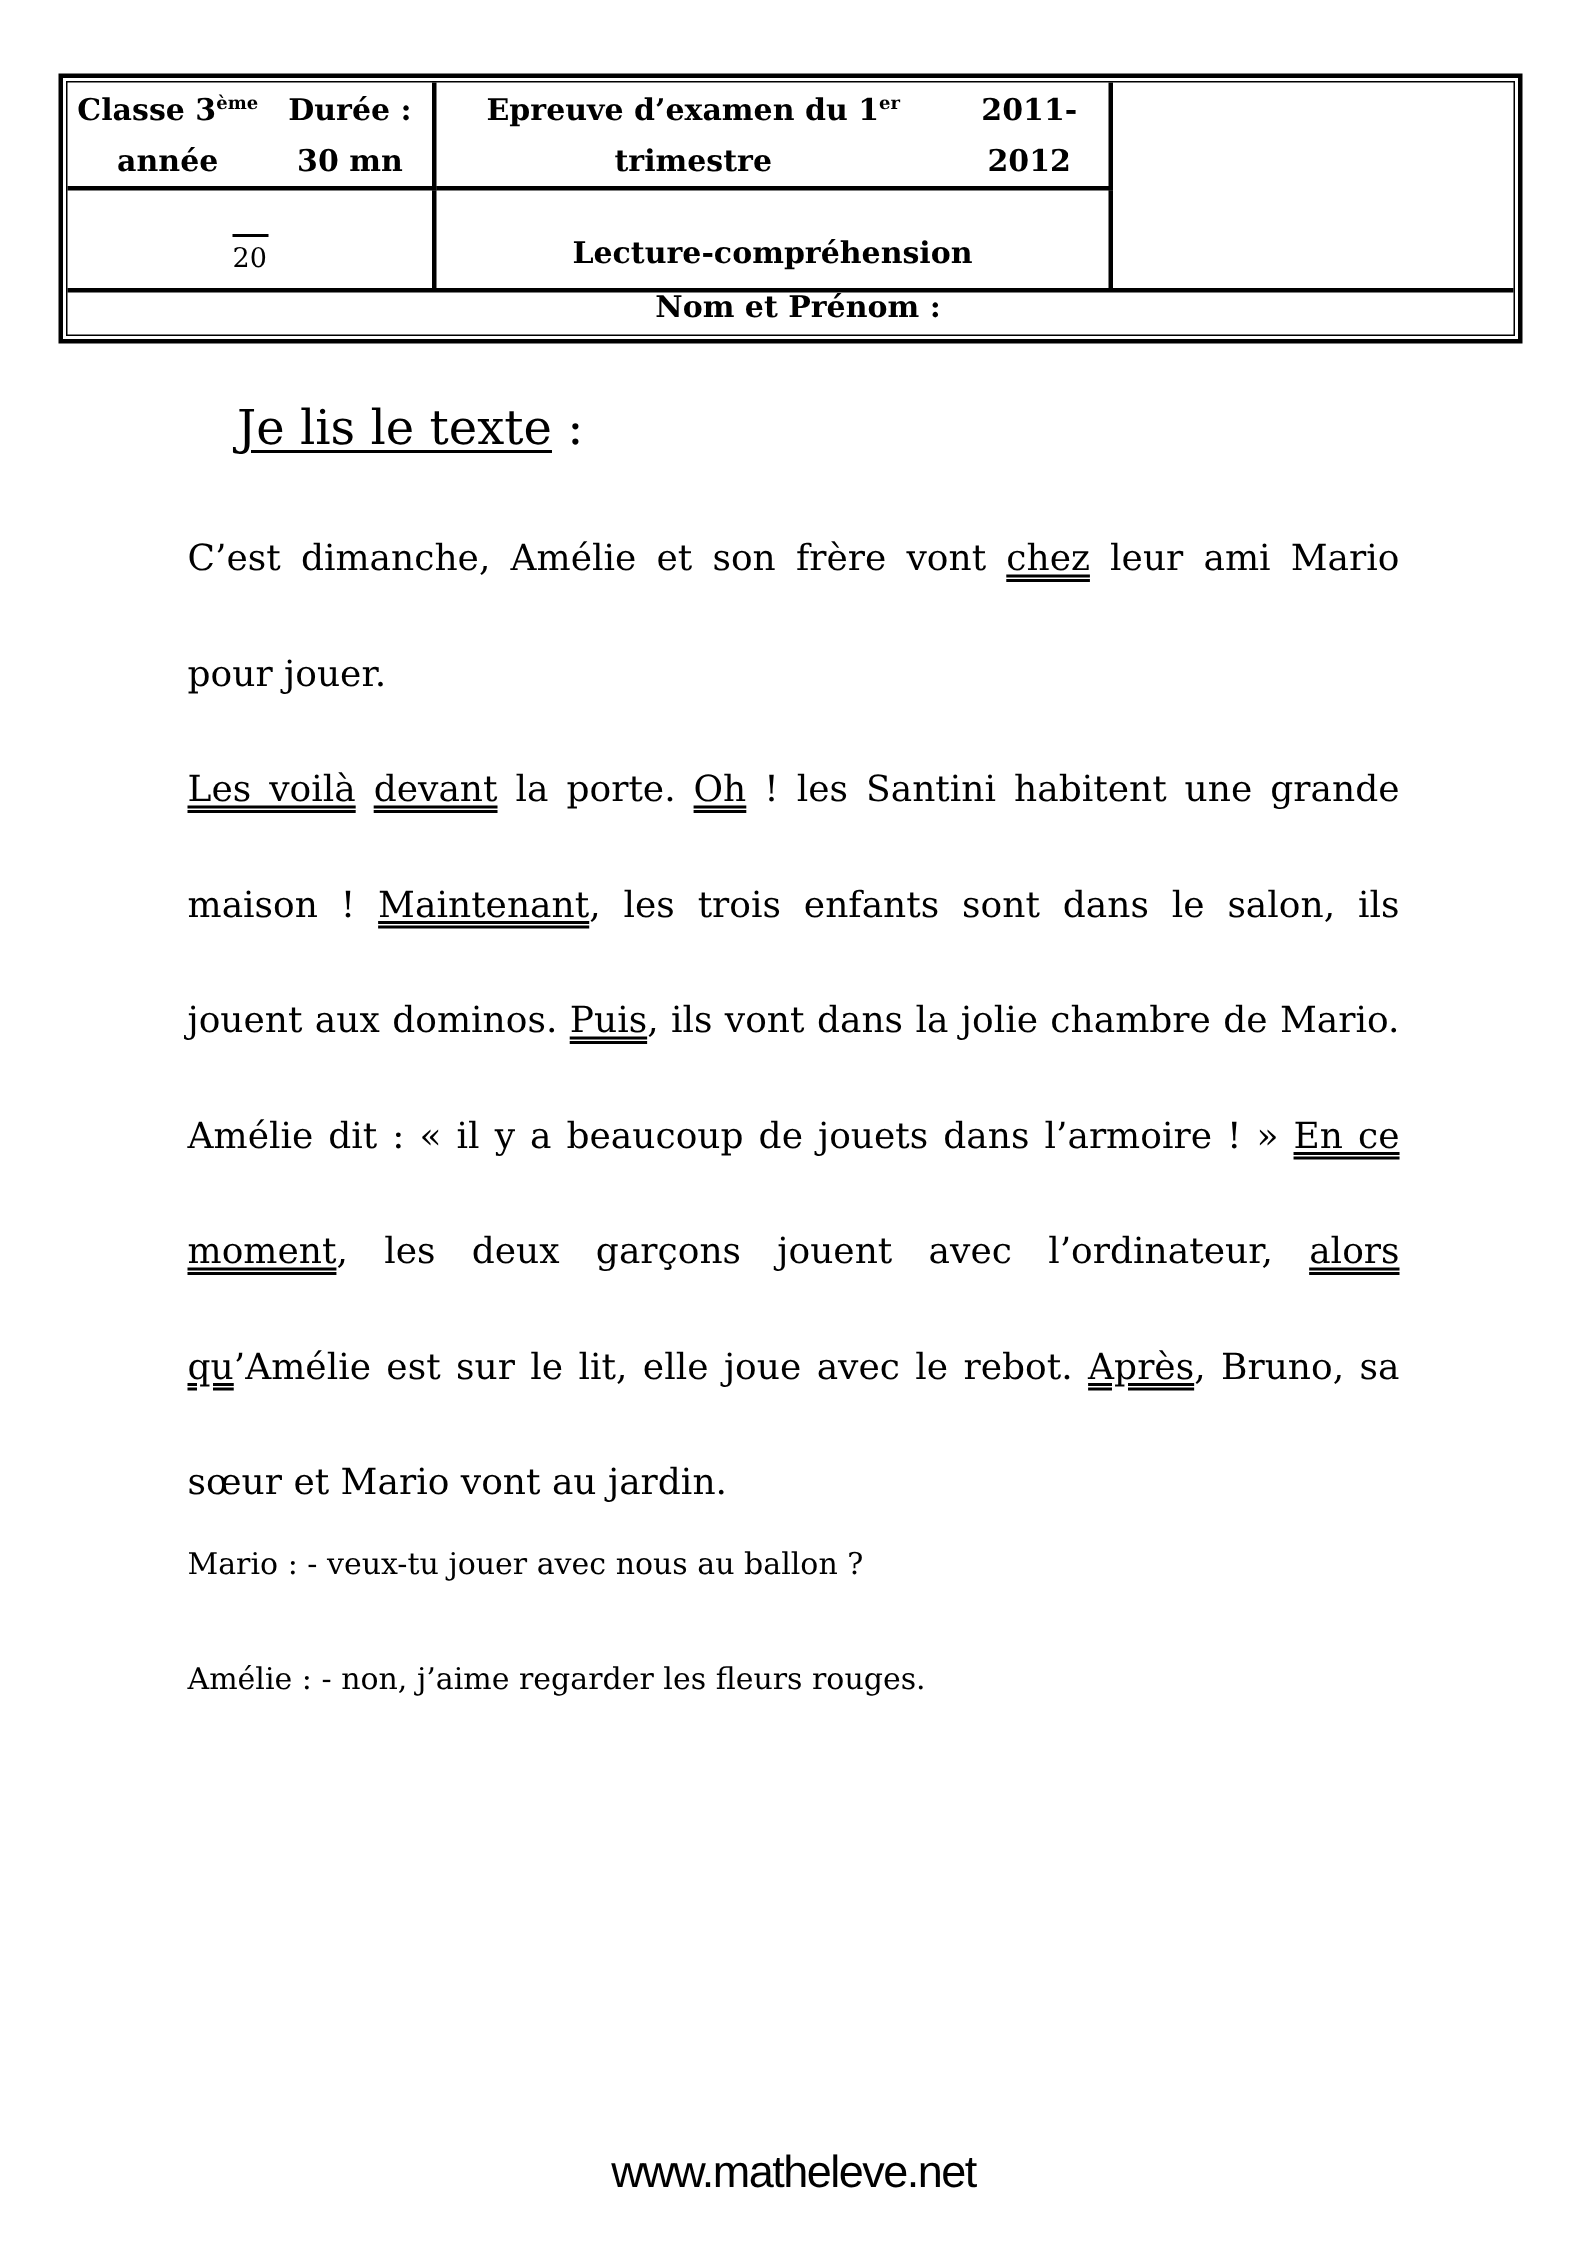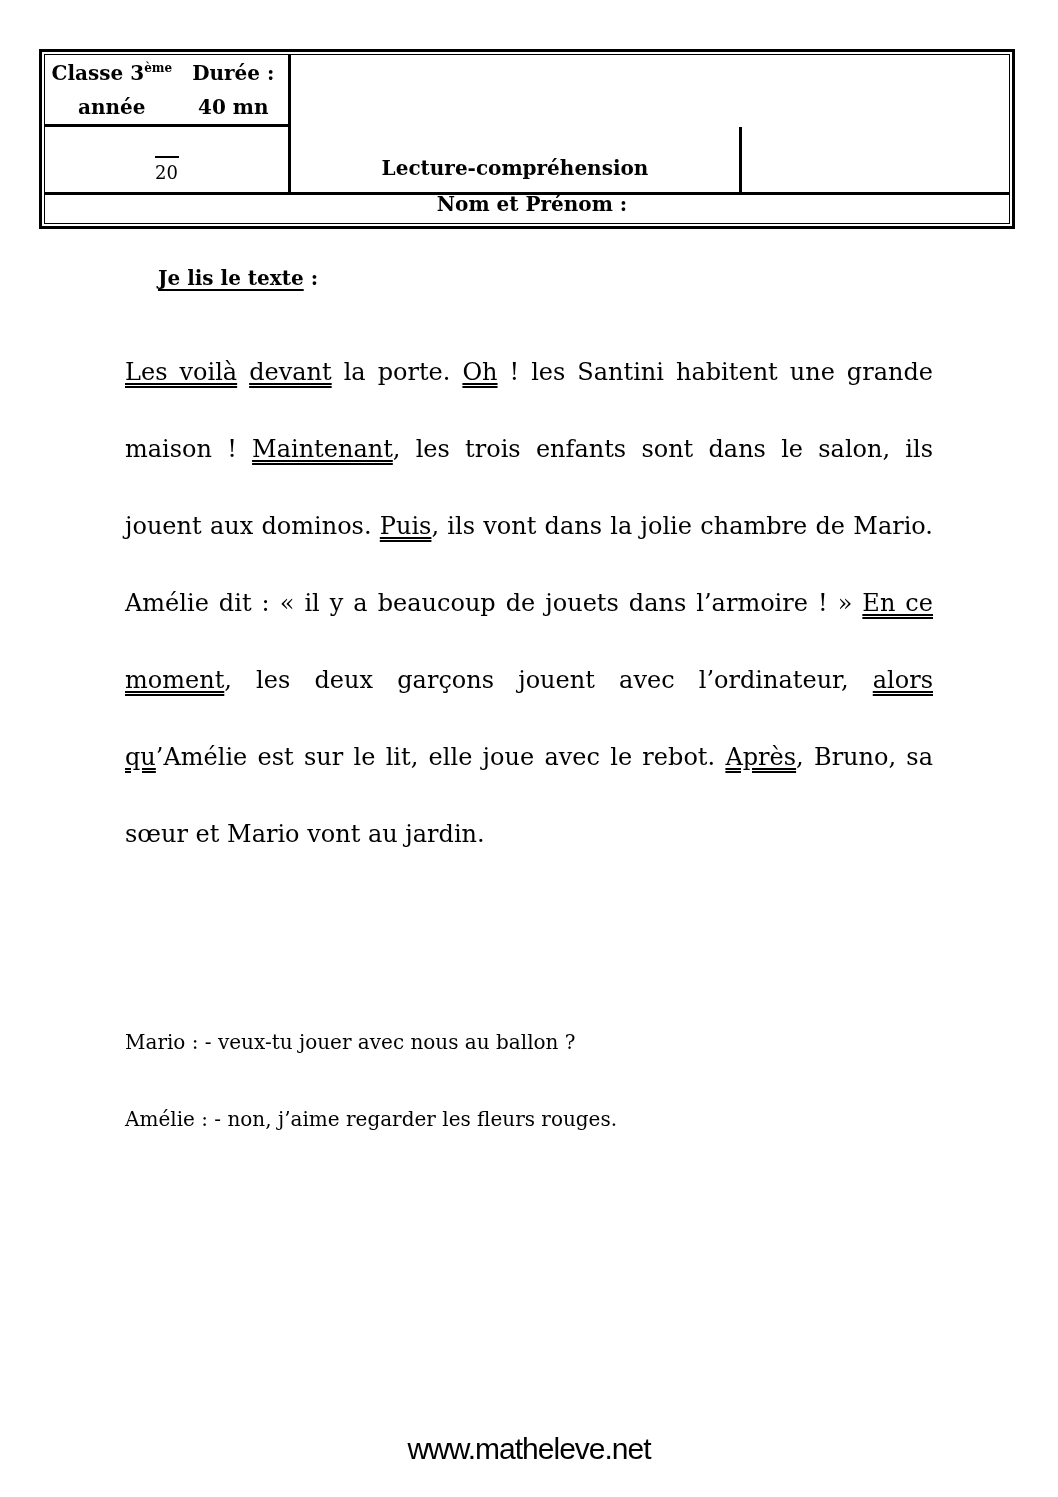--- a/index.html
+++ b/index.html
@@ -25,57 +25,62 @@
     .sup { font-size: 12px; vertical-align: super; line-height: 0; }
     .note-frac { display: flex; flex-direction: column; align-items: center; margin-top: 18px; }
     .note-bar { width: 24px; height: 2px; background: #000; margin-bottom: 6px; }
     .note-den { font-weight: normal; font-size: 18px; line-height: 18px; }
 
     
     .logo { position: relative; width: 130px; height: 132px; }
     .logo svg { position: absolute; left: 0; top: 0; }
 
     
-    .heading { position: absolute; left: 158px; top: 266px; font-size: 20px; font-weight: bold; }
+    .heading { position: absolute; left: 158px; top: 266px; font-size: 32px; font-weight: normal; }
     .heading .u { text-decoration: underline; text-decoration-thickness: 2px; text-underline-offset: 4px; }
     .passage { position: absolute; left: 125px; top: 334px; width: 808px; font-size: 24px;
                line-height: 77px; text-align: justify; }
     .passage p { margin: 0; }
     .dbl { text-decoration: underline double; text-underline-offset: 3px; }
     .dialogue { position: absolute; left: 125px; width: 808px; font-size: 20px; }
     .d1 { top: 1030px; }
     .d2 { top: 1107px; }
 
     .footer { position: absolute; left: 0; width: 1058px; top: 1432px; text-align: center;
               font-family: "Liberation Sans", sans-serif; font-size: 30px; letter-spacing: -1px; }
   </style>
 </head>
 <body>
 
 <div class="header">
   <div class="cell c-classe">
     <div><span>Classe 3</span><span class="sup">ème</span><span> année</span></div>
-    <div>Durée : 40 mn</div>
+    <div>Durée : 30 mn</div>
+  </div>
+  <div class="cell c-epreuve">
+    <div><span>Epreuve d’examen du 1</span><span class="sup">er</span><span>  trimestre</span></div>
+    <div>2011-2012</div>
   </div>
   <div class="cell c-note">
     <div class="note-frac">
       <div class="note-bar"></div>
       <div class="note-den">20</div>
     </div>
   </div>
   <div class="cell c-lecture">
     <div>Lecture-compréhension</div>
   </div>
   <div class="cell c-nom">
     <div>Nom et Prénom :</div>
   </div>
 </div>
 
 <div class="heading"><span class="u">Je lis le texte</span><span> :</span></div>
 
 <div class="passage">
+  <p><span>C’est dimanche, Amélie et son frère vont </span><span class="dbl">chez</span><span> leur ami Mario pour jouer.</span></p>
   <p><span class="dbl">Les voilà</span><span> </span><span class="dbl">devant</span><span> la porte. </span><span class="dbl">Oh</span><span> ! les Santini habitent une grande maison ! </span><span class="dbl">Maintenant</span><span>, les trois enfants sont dans le salon, ils jouent aux dominos. </span><span class="dbl">Puis</span><span>, ils vont dans la jolie chambre de Mario. Amélie dit : «  il y a beaucoup de jouets dans l’armoire ! » </span><span class="dbl">En ce moment</span><span>, les deux garçons jouent avec l’ordinateur, </span><span class="dbl">alors qu</span><span>’Amélie est sur le lit, elle joue avec le rebot. </span><span class="dbl">Après</span><span>, Bruno, sa sœur et Mario vont au jardin.</span></p>
 </div>
 
 <div class="dialogue d1">Mario : - veux-tu jouer avec nous au ballon ?</div>
 <div class="dialogue d2">Amélie : - non, j’aime regarder les fleurs rouges.</div>
 
 <div class="footer">www.matheleve.net</div>
 
 </body></html>

